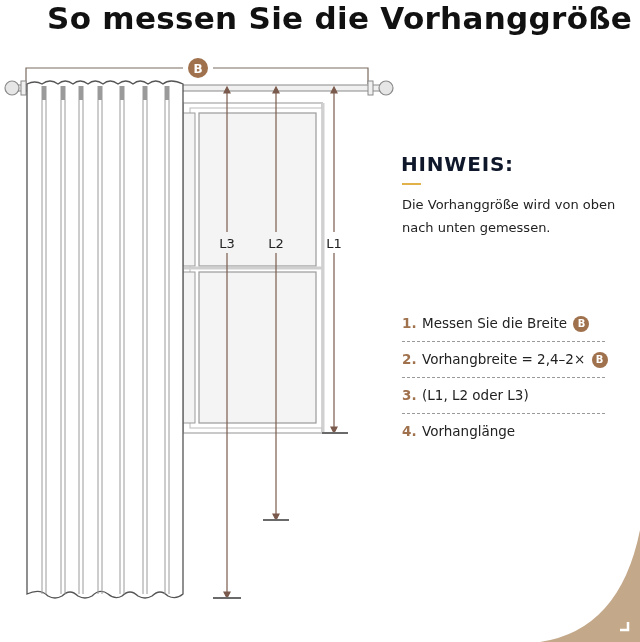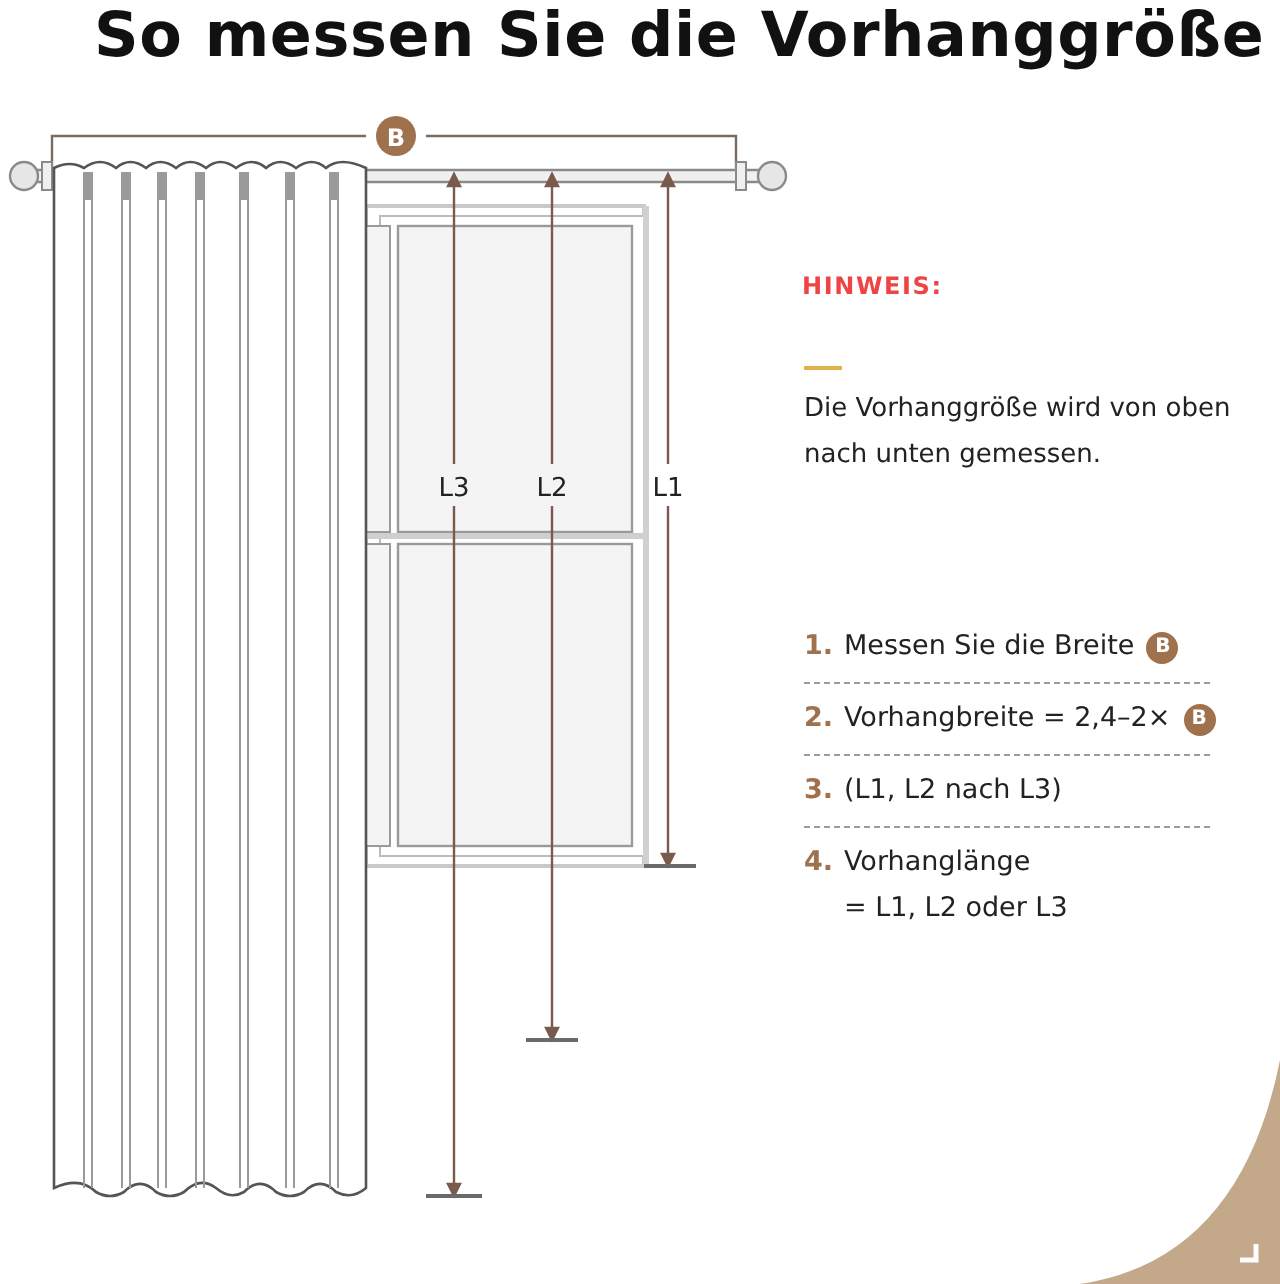--- a/index.html
+++ b/index.html
@@ -1,19 +1,19 @@
 <!DOCTYPE html>
 <html><head>
   <meta charset="utf-8">
   <style>
     html, body { margin:0; padding:0; background:#ffffff; }
     body { width:640px; height:642px; position:relative; overflow:hidden; font-family:"Liberation Sans", sans-serif; }
     .title { position:absolute; left:8px; top:0px; font-size:31px; font-weight:bold; color:#111111; letter-spacing:0.3px; font-family:"DejaVu Sans", sans-serif; white-space:nowrap;margin-left:39px; }
     svg.diagram { position:absolute; left:0; top:0; }
-    .hinweis-title { position:absolute; left:401px; top:136px; font-size:12px; font-weight:bold; color:#ef4444; letter-spacing:0.8px; font-family:"DejaVu Sans", sans-serif; }
+    .hinweis-title { position:absolute; left:401px; top:152px; font-size:20px; font-weight:bold; color:#0f172a; letter-spacing:0.8px; font-family:"DejaVu Sans", sans-serif; }
     .hinweis-rule { position:absolute; left:402px; top:183px; width:19px; height:2px; background:#e2b24a; }
     .hinweis-text { position:absolute; left:402px; top:193px; width:230px; font-size:13px; line-height:23px; color:#222222; font-family:"DejaVu Sans", sans-serif; }
     .steps { position:absolute; left:402px; top:312px; width:210px; font-family:"DejaVu Sans", sans-serif; }
     .step { position:relative; padding:0 0 0 20px; font-size:13.5px; color:#222; line-height:23px; }
     .step .num { position:absolute; left:0; top:0; color:#a0714d; font-weight:bold; }
     .step .b-badge { display:inline-block; width:16px; height:16px; border-radius:50%; background:#a0714d; color:#fff; font-size:10px; font-weight:bold; text-align:center; line-height:16px; vertical-align:1px; margin-left:2px; }
     .sep { border-top:1px dashed #9a9a9a; margin:6px 0 6px 0; width:203px; }
     .corner { position:absolute; right:0; bottom:0; }
     .dim-label { font-family:"DejaVu Sans", sans-serif; font-size:13px; fill:#222; }
   </style>
@@ -115,26 +115,25 @@
   </div>
   <div class="sep"></div>
   <div class="step">
     <span class="num">2.</span>
     <span>Vorhangbreite = 2,4–2×</span>
     <span class="b-badge">B</span>
   </div>
   <div class="sep"></div>
   <div class="step">
     <span class="num">3.</span>
-    <div>(L1, L2 nach L3)</div>
+    <div>(L1, L2 oder L3)</div>
   </div>
   <div class="sep"></div>
   <div class="step">
     <span class="num">4.</span>
     <div>Vorhanglänge</div>
-    <div>= L1, L2 oder L3</div>
   </div>
 </div>
 
 <svg class="corner" width="100" height="112" viewBox="0 0 100 112">
   <path d="M100,0 L100,112 L0,112 Q80,100 100,0 Z" fill="#c4a88a"></path>
   <polyline points="80,92 88,92 88,100" fill="none" stroke="#ffffff" stroke-width="2.5" transform="rotate(90 84 96)"></polyline>
 </svg>
 
 </body></html>

